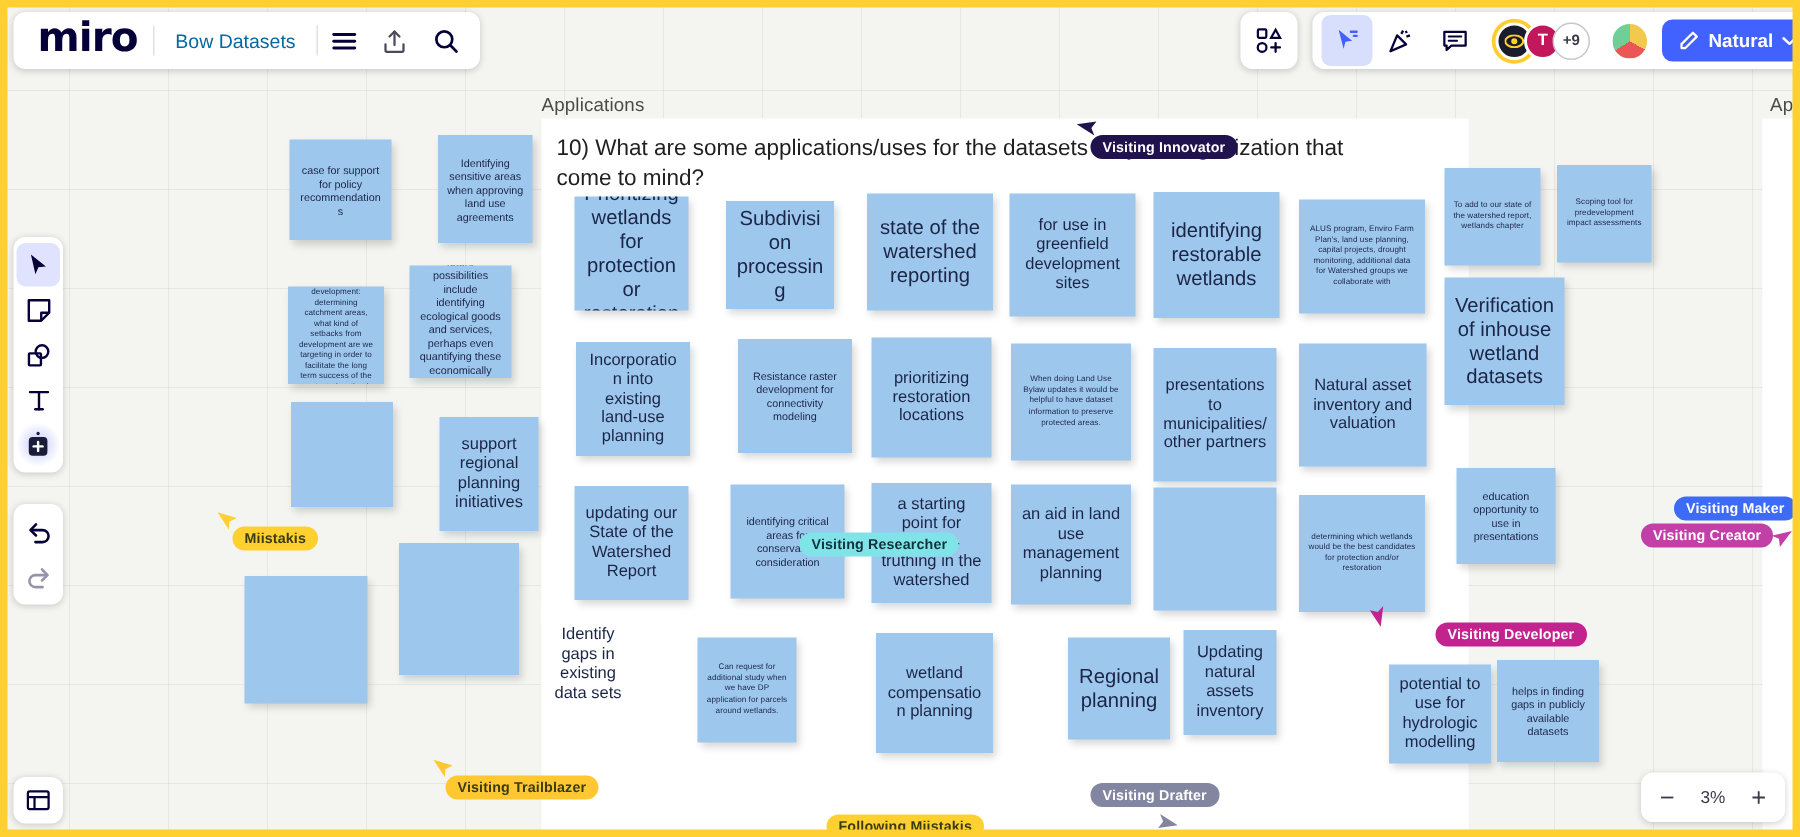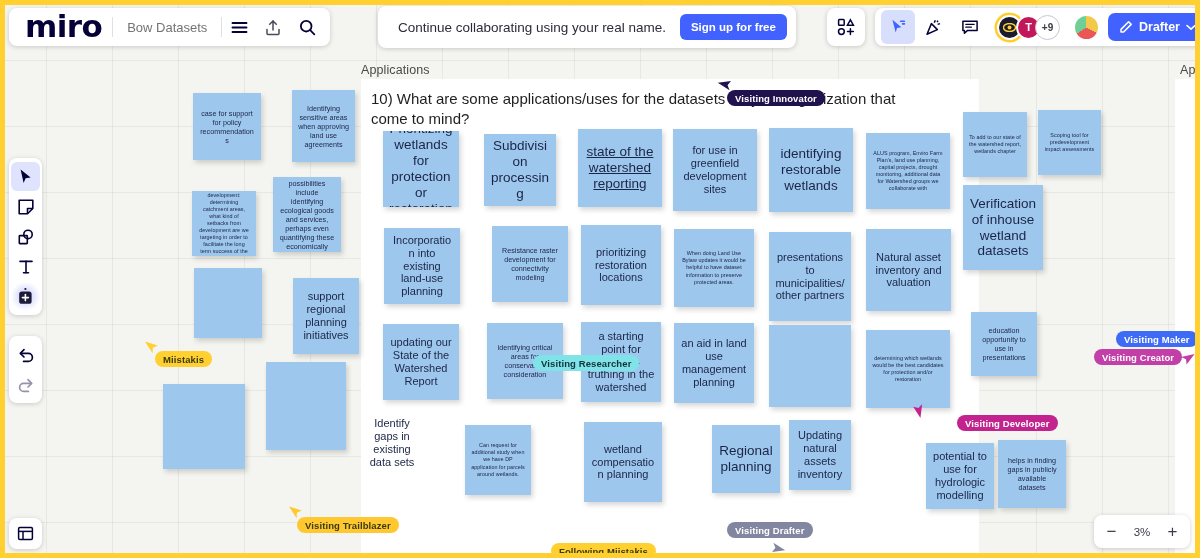--- a/index.html
+++ b/index.html
@@ -63,25 +63,25 @@
   }
 
   
   .bar {
     position: absolute; background: #fff; border-radius: 8px;
     box-shadow: 0 1px 5px rgba(0,0,0,.18);
     display: flex; align-items: center;
   }
   #topbar-left { left: 9px; top: 8px; height: 38px; padding: 0 6px; gap: 0; }
   .logo {
-    font-size: 31px; font-weight: 700; letter-spacing: -.6px;
+    font-size: 27px; font-weight: 700; letter-spacing: -.6px;
     color: #050038; padding: 0 10px 3px 10px; font-family: "DejaVu Sans", sans-serif;
   }
   .divider { width: 1px; height: 20px; background: #e0e0e4; }
-  .board-name { font-size: 13px; color: #737373; padding: 0 14px; white-space: nowrap; font-weight: 500;}
+  .board-name { font-size: 13px; color: #0369a1; padding: 0 14px; white-space: nowrap; font-weight: 500;}
   .ticon {
     width: 34px; height: 34px; display: flex; align-items: center;
     justify-content: center; border-radius: 6px; cursor: pointer;
   }
 
   #topbar-center {
     left: 378px; top: 6px; height: 42px; padding: 0 9px 0 20px; gap: 14px;
   }
   #collab-text { font-size: 13.5px; color: #2b2b3a; white-space: nowrap; }
   #signup-btn {
@@ -203,21 +203,21 @@
         </div>
         <div class="note md" style="left: 266px; top: 362px; width: 80px; height: 88px;">
           <span></span>
         </div>
         <div class="note lg" style="left: 383px; top: 131px; width: 76px; height: 76px;">
           <span>Prioritizing wetlands for protection or restoration</span>
         </div>
         <div class="note lg" style="left: 484px; top: 134px; width: 72px; height: 72px;">
           <span>Subdivision processing</span>
         </div>
-        <div class="note lg" style="left: 578px; top: 129px; width: 84px; height: 78px; text-decoration: underline;">
+        <div class="note lg" style="left: 578px; top: 129px; width: 84px; height: 78px;">
           <span>state of the watershed reporting</span>
         </div>
         <div class="note md" style="left: 673px; top: 129px; width: 84px; height: 82px;">
           <span>for use in greenfield development sites</span>
         </div>
         <div class="note lg" style="left: 769px; top: 128px; width: 84px; height: 84px;">
           <span>identifying restorable wetlands</span>
         </div>
         <div class="note xs" style="left: 866px; top: 133px; width: 84px; height: 76px;">
           <span>ALUS program, Enviro Farm Plan's, land use planning, capital projects, drought monitoring, additional data for Watershed groups we collaborate with</span>
@@ -354,24 +354,20 @@
     <div class="ticon">
       <svg width="17" height="17" viewBox="0 0 17 17">
           <g stroke="#050038" stroke-width="1.8" fill="none" stroke-linecap="round">
         <circle cx="7.2" cy="7.2" r="5.3"></circle>
             <line x1="11.2" y1="11.2" x2="15.3" y2="15.3"></line>
       </g>
         </svg>
     </div>
   </div>
 
-  <div class="bar" id="topbar-center">
-    <span id="collab-text">Continue collaborating using your real name.</span>
-    <button id="signup-btn">Sign up for free</button>
-  </div>
 
   <div class="bar" id="topbar-apps">
     <div class="ticon">
       <svg width="18" height="18" viewBox="0 0 18 18">
           <g stroke="#050038" stroke-width="1.5" fill="none">
         <rect x="1.6" y="1.6" width="5.6" height="5.6" rx=".8"></rect>
         <path d="M13.4 1.8 16.4 7.2h-6z"></path>
         <circle cx="4.4" cy="13.6" r="2.9"></circle>
         <g stroke-linecap="round">
               <line x1="13.4" y1="10.7" x2="13.4" y2="16.5"></line>
@@ -430,21 +426,21 @@
     </div>
 
     <div id="profile-dot"></div>
 
     <div id="editing-btn">
       <svg width="14" height="14" viewBox="0 0 14 14">
           <g stroke="#fff" stroke-width="1.5" fill="none" stroke-linejoin="round">
         <path d="M9.6 1.8 12.2 4.4 4.6 12H2v-2.6z"></path>
           </g>
         </svg>
-      <span>Drafter</span>
+      <span>Natural</span>
       <svg width="10" height="7" viewBox="0 0 10 7">
           <path d="M1 1.5 5 5.2 9 1.5" stroke="#fff" stroke-width="1.6" fill="none" stroke-linecap="round" stroke-linejoin="round"></path>
         </svg>
     </div>
   </div>
 
   <div id="tools">
     <div class="tool sel">
       <svg width="17" height="17" viewBox="0 0 17 17">
           <path d="M3.6 1.6 13.6 9.6 8.6 10.2 6.6 14.9z" fill="#050038"></path>

